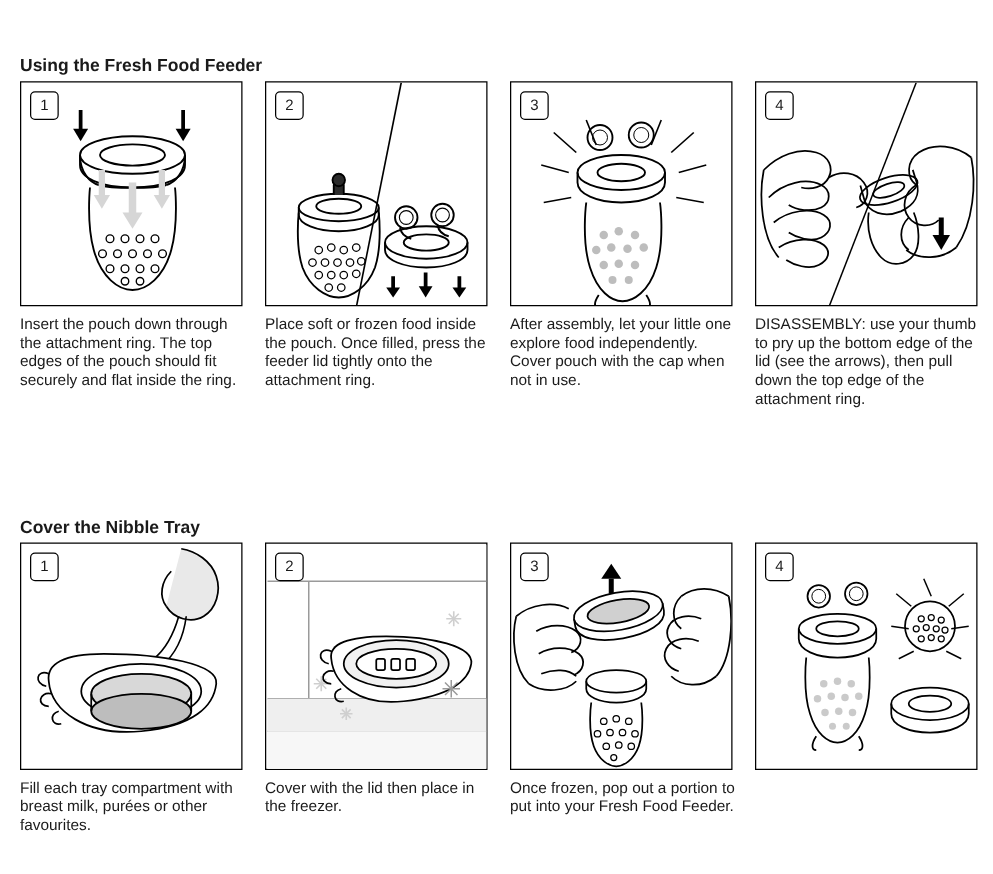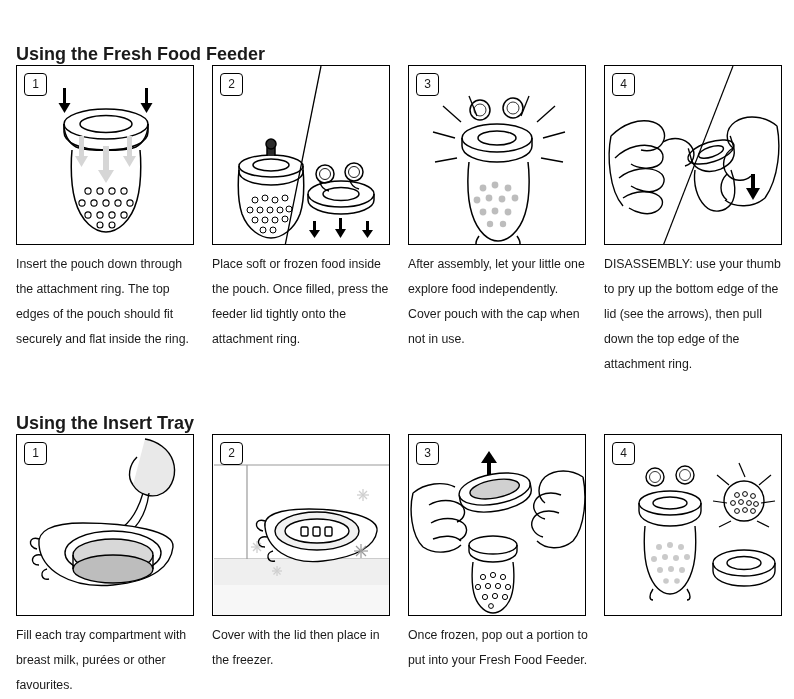--- a/index.html
+++ b/index.html
@@ -33,21 +33,21 @@
     font-size: 14.5px;
     font-weight: bold;
     letter-spacing: 0.1px;
     background: #fff;
   }
 
   
   .section-title {
     position: absolute;
     left: 16px;
-    font-size: 18px;
+    font-size: 14px;
     font-weight: bold;
   }
   #title-feeder { top: 44px; }
   #title-tray { top: 413px; }
 
   
   .note-line {
     position: absolute;
     left: 16px;
     top: 368px;
@@ -97,21 +97,21 @@
     background: #fff;
     font-size: 12px;
     line-height: 20px;
     text-align: center;
     z-index: 30;
   }
 
   .caption {
     margin-top: 7px;
     font-size: 12.3px;
-    line-height: 25px;
+    line-height: 15px;
     width: 186px;
   }
 
   svg { display: block; }
 </style>
 </head>
 <body>
 
 <div class="page">
 
@@ -324,21 +324,21 @@
             </g>
           </g>
         </svg>
       </div>
       <div class="caption">DISASSEMBLY: use your thumb to pry up the bottom edge of the lid (see the arrows), then pull down the top edge of the attachment ring.</div>
     </div>
 
   </div>
 
 
-  <div class="section-title" id="title-tray">Using the Insert Tray</div>
+  <div class="section-title" id="title-tray">Cover the Nibble Tray</div>
 
   <div class="row" id="row-tray">
 
     <div class="panel">
       <div class="figbox tray">
         <div class="step-num">1</div>
         <svg viewBox="0 0 178 182" width="178" height="182">
           <g fill="none" stroke="#000" stroke-width="1.4">
 
             <path d="M128 4 C140 6 152 14 156 26 C160 38 156 52 146 58 C136 64 122 60 116 50" fill="#e9e9e9"></path>

